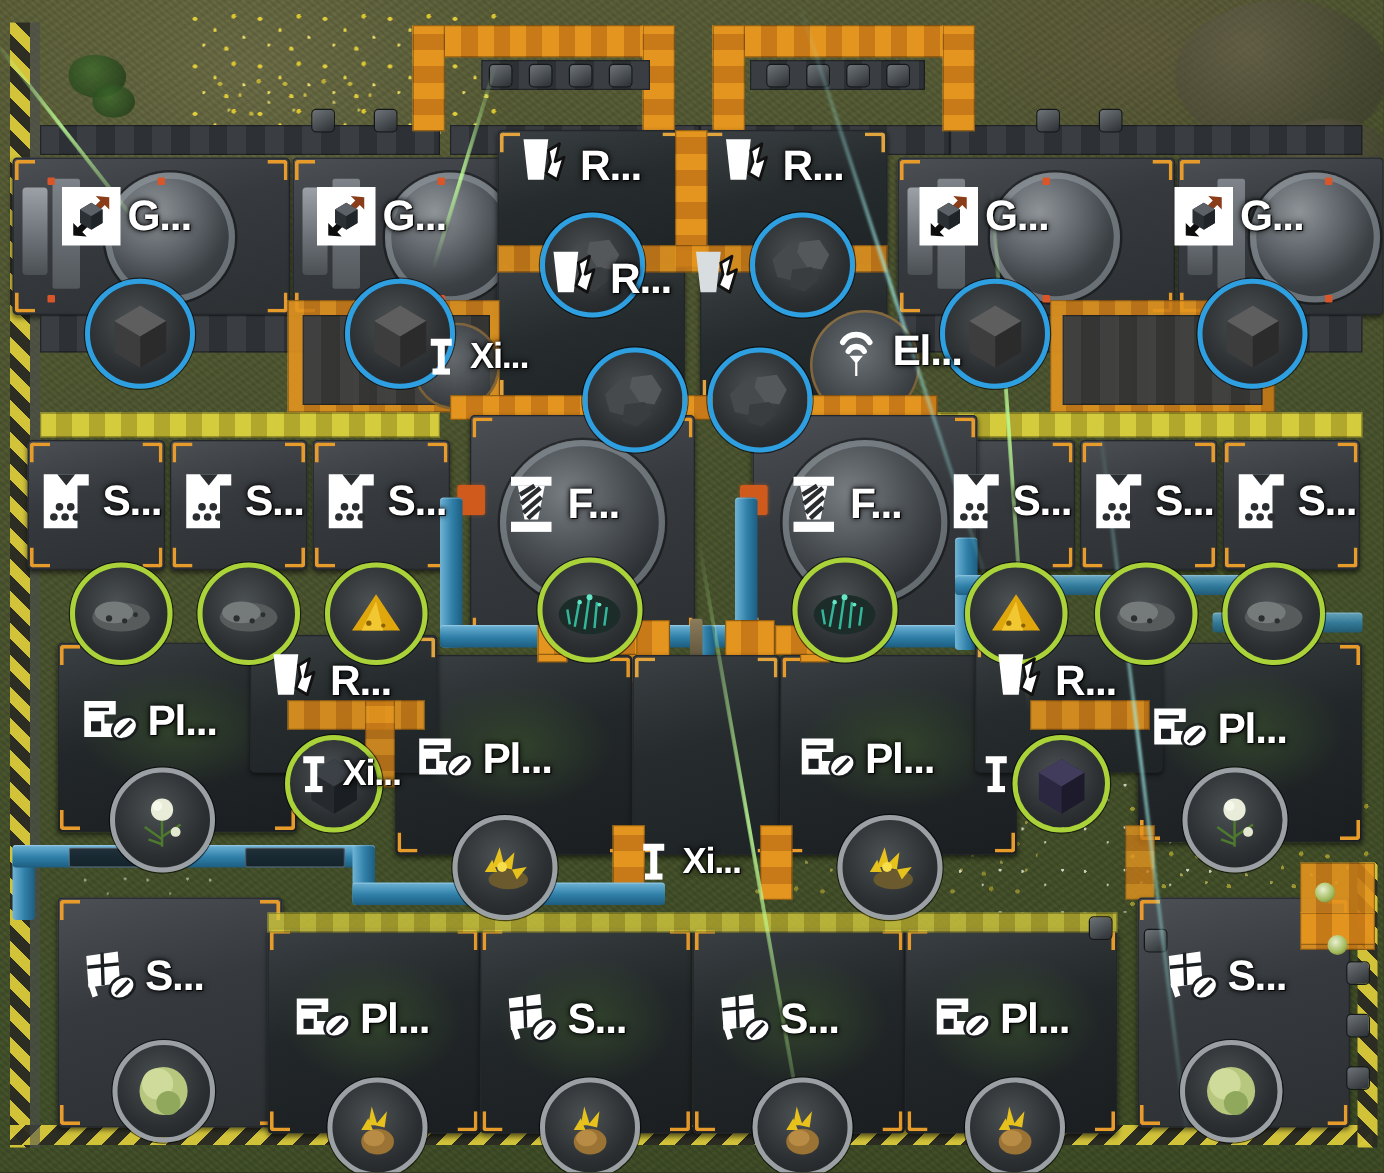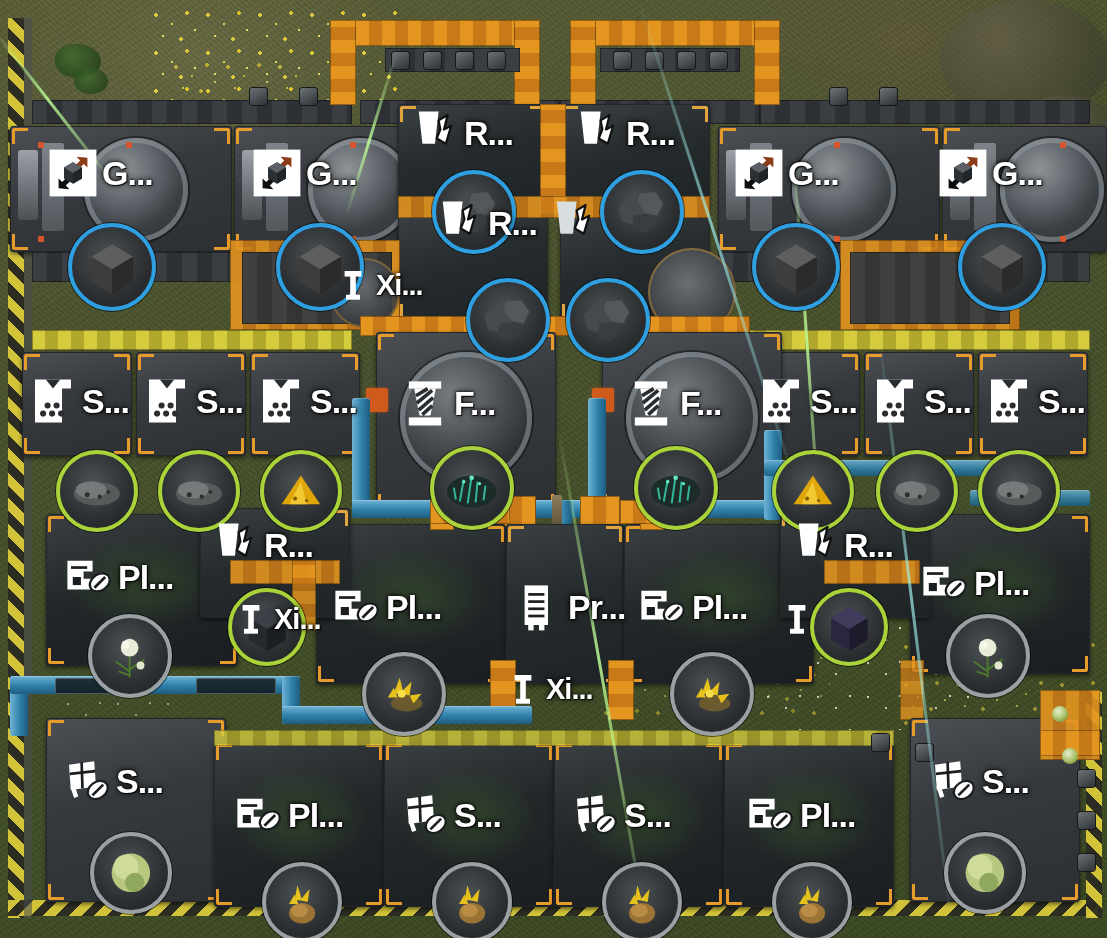--- a/index.html
+++ b/index.html
@@ -792,20 +792,30 @@
     </div>
 
   <div class="alt" style="left:546px;top:196px;">
     <svg class="glyph" viewBox="0 0 60 60">
       <path d="M12 6 L34 6 L30 42 L16 42 Z" fill="#d8dde0"></path>
       <path d="M34 16 L44 10 L40 26 L48 22 L42 42 L32 36 L36 26 Z" fill="#fff" stroke="#111" stroke-width="2.5" stroke-linejoin="round"></path>
       </svg>
     <span class="txt" style="opacity:0"></span>
     </div>
 
+  <div class="alt" style="left:658px;top:254px;">
+    <svg class="glyph" viewBox="0 0 60 60">
+      <g fill="none" stroke="#fff" stroke-width="5" stroke-linecap="round">
+        <path d="M18 22 A14 14 0 0 1 42 22"></path>
+          <path d="M23 30 A8 8 0 0 1 37 30"></path>
+        </g>
+      <path d="M24 34 L36 34 L31 40 L31 52 L29 52 L29 40 Z" fill="#fff"></path>
+      </svg>
+    <span class="txt">El...</span>
+    </div>
 
   <div class="alt sm" style="left:332px;top:264px;">
     <svg class="glyph" viewBox="0 0 60 60">
       <rect x="18" y="10" width="24" height="8" fill="#fff"></rect>
       <rect x="26" y="14" width="8" height="34" fill="#fff"></rect>
       <rect x="20" y="44" width="20" height="7" fill="#fff"></rect>
       </svg>
     <span class="txt">Xi...</span>
     </div>
 
@@ -1019,34 +1029,20 @@
     </div>
 
   <div class="alt" style="left:788px;top:518px;">
     <svg class="glyph" viewBox="0 0 60 60">
       <path d="M12 6 L34 6 L30 42 L16 42 Z" fill="#fff"></path>
       <path d="M34 16 L44 10 L40 26 L48 22 L42 42 L32 36 L36 26 Z" fill="#fff" stroke="#111" stroke-width="2.5" stroke-linejoin="round"></path>
       </svg>
     <span class="txt">R...</span>
     </div>
 
-  <div class="alt" style="left:512px;top:580px;">
-    <svg class="glyph" viewBox="0 0 60 60">
-      <path d="M14 6 L40 6 L40 50 L14 50 Z" fill="#fff"></path>
-      <rect x="18" y="50" width="6" height="6" fill="#fff"></rect>
-        <rect x="30" y="50" width="6" height="6" fill="#fff"></rect>
-      <g stroke="#1b1e20" stroke-width="3">
-        <path d="M18 16 L36 16"></path>
-          <path d="M18 24 L36 24"></path>
-          <path d="M18 32 L36 32"></path>
-          <path d="M18 40 L36 40"></path>
-        </g>
-      </svg>
-    <span class="txt">Pr...</span>
-    </div>
 
   <div class="alt" style="left:60px;top:754px;">
     <svg class="glyph" viewBox="0 0 60 60">
       <path d="M10 12 L38 8 L40 36 L12 40 Z" fill="#fff"></path>
       <g stroke="#1b1e20" stroke-width="3">
         <path d="M24 9 L25 38"></path>
           <path d="M11 22 L39 19"></path>
         </g>
       <path d="M14 36 L18 48" stroke="#fff" stroke-width="5"></path>
       <ellipse cx="42" cy="40" rx="12" ry="9" transform="rotate(-35 42 40)" fill="#fff" stroke="#1b1e20" stroke-width="2.5"></ellipse>

